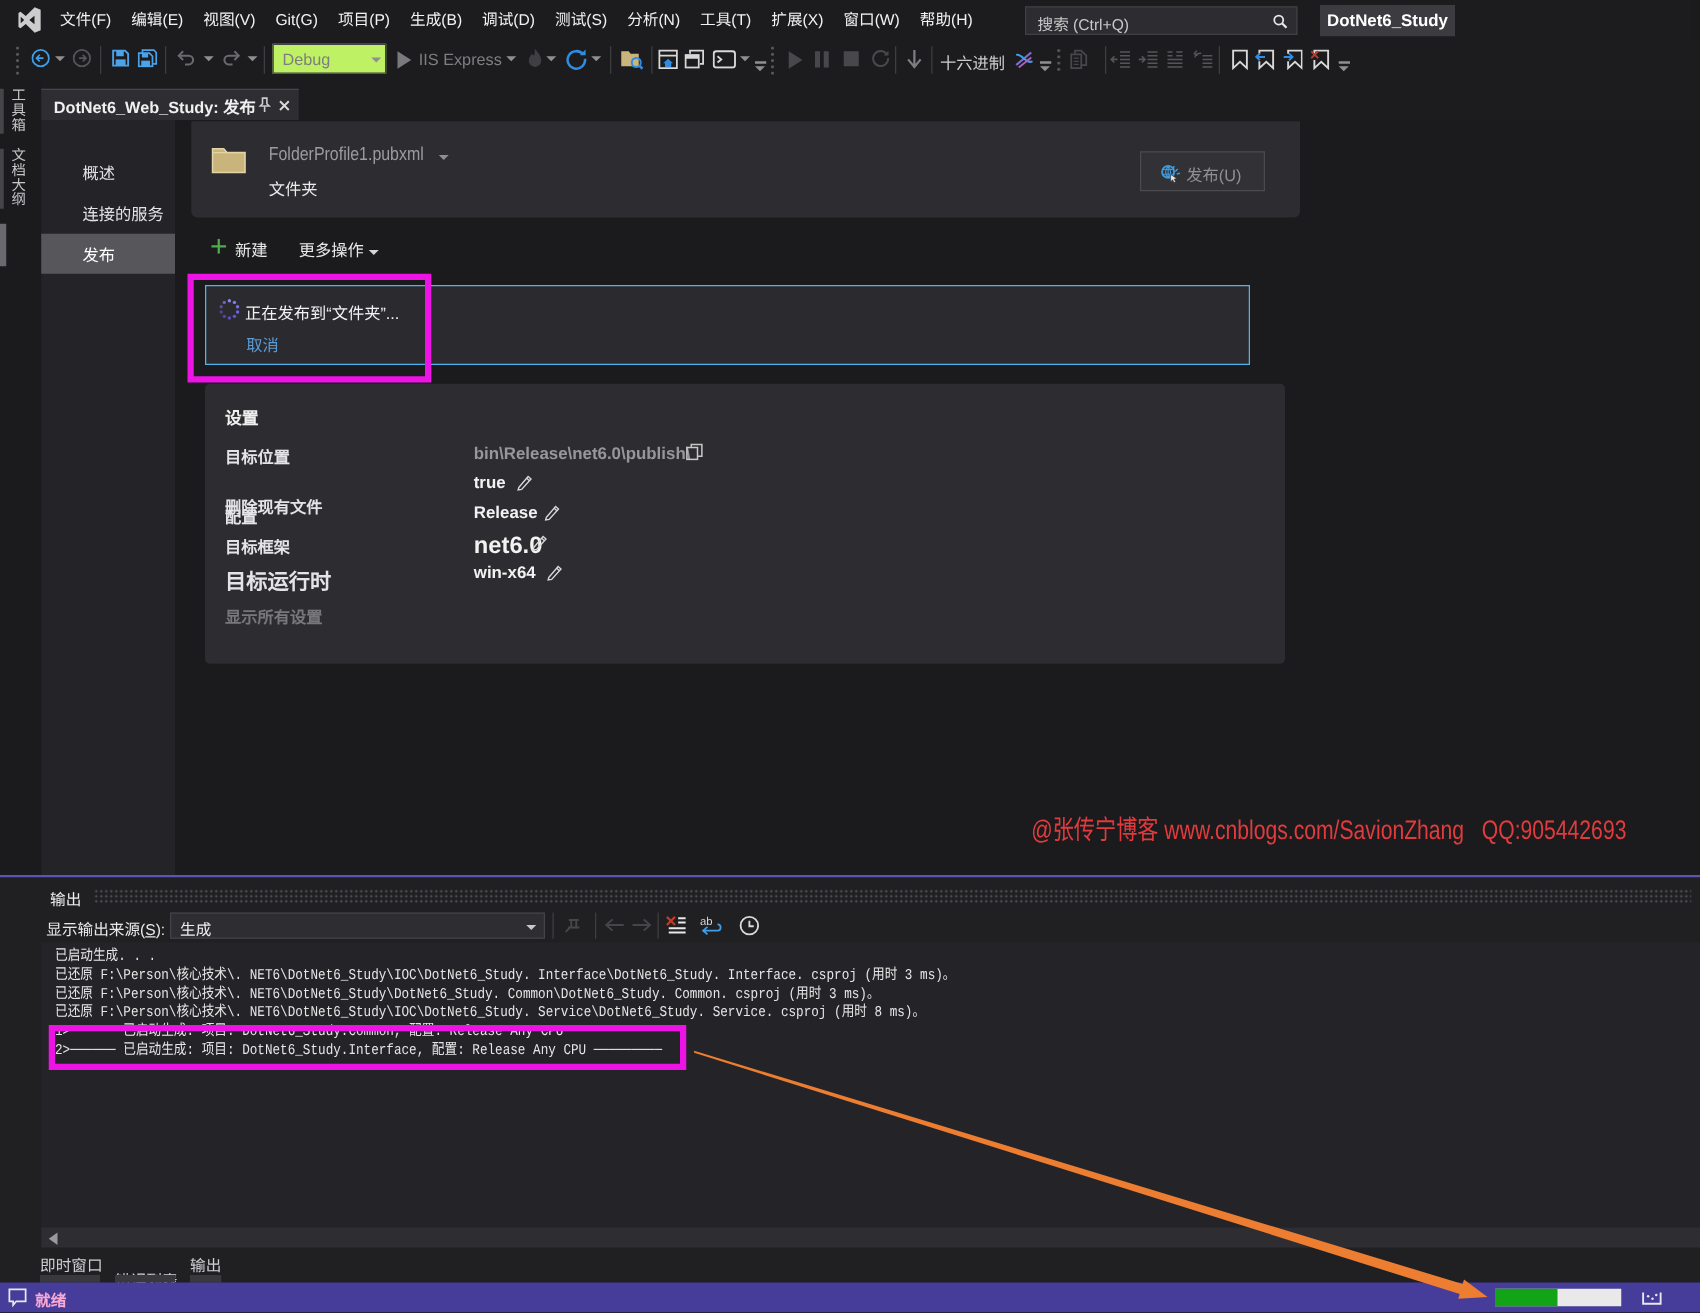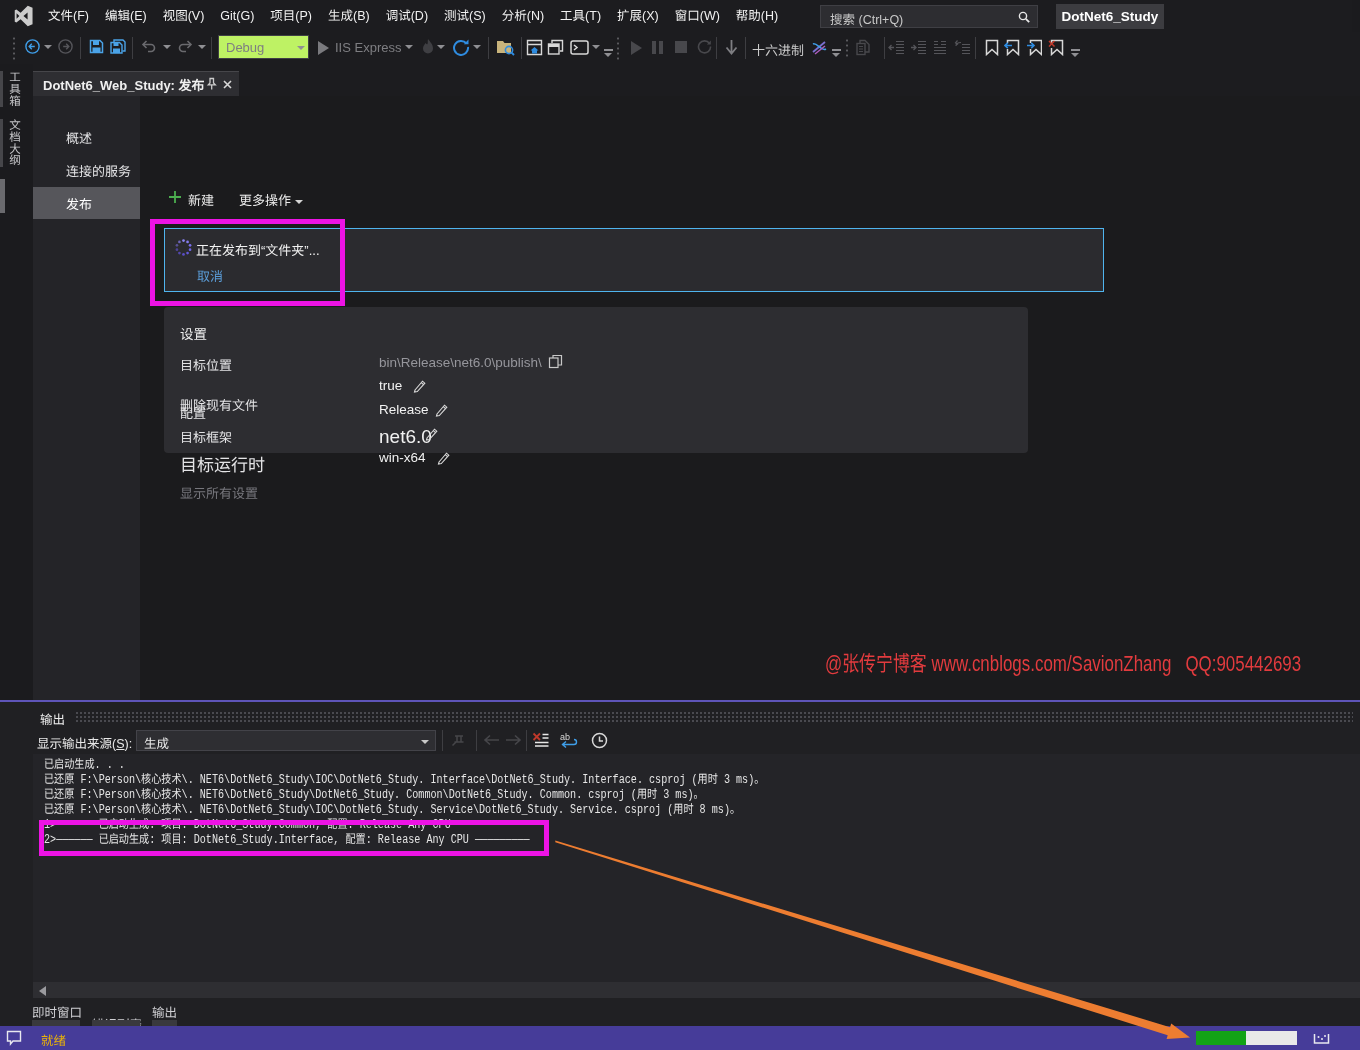--- a/index.html
+++ b/index.html
@@ -218,45 +218,64 @@
   </div>
 
   <div class="abs" style="left:33px;top:96px;width:1327px;height:604px;background:#1b1b1d;" id="doc">
 
     <div class="abs" style="left:0;top:0;width:107px;height:604px;background:#242428;"></div>
     <div class="abs" style="left:33px;top:32px;color:#e2e2e4;font-size:13px;">概述</div>
     <div class="abs" style="left:33px;top:65px;color:#e2e2e4;font-size:13px;">连接的服务</div>
     <div class="abs" style="left:0;top:91px;width:107px;height:32px;background:#56565b;"></div>
     <div class="abs" style="left:33px;top:98px;color:#ffffff;font-size:13px;">发布</div>
 
+    <div class="abs" style="left:120px;top:1px;width:887px;height:77px;background:#2d2d31;border-radius:0 0 5px 5px;">
+      <svg class="abs" style="left:16px;top:18px;" width="28" height="25" viewBox="0 0 28 25">
+        <path d="M1 4 h9 l2.5 3 H27 v16 H1 z" fill="#c9b47c" stroke="#e3d4a4" stroke-width="1.3"></path>
+        <path d="M1 7 h26" stroke="#e3d4a4" stroke-width="1"></path>
+      </svg>
+      <span class="abs" style="left:62px;top:18px;color:#9b9ba1;font-size:15px;transform:scaleX(0.85);transform-origin:0 0;display:inline-block;">FolderProfile1.pubxml</span>
+      <span class="caret abs" style="left:198px;top:27px;"></span>
+      <span class="abs" style="left:62px;top:44px;color:#ebebeb;font-size:13px;">文件夹</span>
+
+      <div class="abs" style="left:759px;top:24px;width:100px;height:32px;border:1px solid #4a4a4f;background:#313136;">
+        <svg class="abs" style="left:15px;top:9px;" width="17" height="17" viewBox="0 0 17 17">
+          <circle cx="6.5" cy="6.5" r="4.8" fill="none" stroke="#3f9bdc" stroke-width="1.5"></circle>
+          <path d="M2 4.6 h9 M2 8.4 h9 M6.5 1.7 v9.6 M6.5 1.7 c2.6 2.4 2.6 7.2 0 9.6 M6.5 1.7 c-2.6 2.4 -2.6 7.2 0 9.6" stroke="#3f9bdc" stroke-width=".9" fill="none"></path>
+          <path d="M12.2 6.2 l2 -2 M13.4 8.2 l2.6 -0.6 M10.6 4.4 l0.6 -2.6" stroke="#3f9bdc" stroke-width="1.1"></path>
+          <path d="M8.5 8.5 l0 6 1.6-1.7 1.1 2.3 1.3-0.7 -1.1-2.2 2.3-0.3z" fill="#e8e8e8" stroke="#2d2d31" stroke-width=".5"></path>
+        </svg>
+        <span class="abs" style="left:36px;top:8px;color:#8f8f95;font-size:13px;">发布(U)</span>
+      </div>
+    </div>
 
     <svg class="abs" style="left:136px;top:95px;" width="12" height="12" viewBox="0 0 12 12">
         <path d="M6 0 V12 M0 6 H12" stroke="#4cae4f" stroke-width="1.8"></path>
       </svg>
     <div class="abs" style="left:155px;top:94px;color:#eaeaea;font-size:13px;">新建</div>
     <div class="abs" style="left:206px;top:94px;color:#eaeaea;font-size:13px;">更多操作 <span class="caret" style="border-top-color:#d5d5d5;"></span></div>
 
-    <div class="abs" style="left:131px;top:132px;width:940px;height:64px;background:#2b2b2f;border:1px solid #4fb4ee;">
+    <div class="abs" style="left:131px;top:132px;width:836px;height:64px;background:#2b2b2f;border:1px solid #4fb4ee;">
       <svg class="abs" style="left:10px;top:10px;" width="17" height="17" viewBox="0 0 17 17">
           <circle cx="8.50" cy="1.60" r="1.35" fill="#8c84f2"></circle>
           <circle cx="12.56" cy="2.92" r="1.35" fill="#847bf0"></circle>
           <circle cx="15.06" cy="6.37" r="1.35" fill="#7a70ec"></circle>
           <circle cx="15.06" cy="10.63" r="1.35" fill="#6f64e6"></circle>
           <circle cx="12.56" cy="14.08" r="1.35" fill="#6257d8"></circle>
           <circle cx="8.50" cy="15.40" r="1.35" fill="#5a4fc4"></circle>
           <circle cx="4.44" cy="14.08" r="1.35" fill="#5247ad"></circle>
           <circle cx="1.94" cy="10.63" r="1.35" fill="#4e4398"></circle>
           <circle cx="1.94" cy="6.37" r="1.35" fill="#575093"></circle>
           <circle cx="4.44" cy="2.92" r="1.35" fill="#6c64b8"></circle>
         </svg>
       <span class="abs" style="left:31px;top:11px;color:#f2f2f2;font-size:13px;">正在发布到“文件夹”...</span>
       <span class="abs" style="left:32px;top:37px;color:#5a9bd5;font-size:13px;">取消</span>
     </div>
 
-    <div class="abs" style="left:131px;top:211px;width:864px;height:146px;background:#2d2d31;border-radius:4px;">
+    <div class="abs" style="left:131px;top:211px;width:864px;height:224px;background:#2d2d31;border-radius:4px;font-weight:bold;">
       <span class="abs" style="left:16px;top:16px;color:#f0f0f0;font-size:13.5px;">设置</span>
       <span class="abs" style="left:16px;top:48px;color:#e4e4e6;font-size:13px;">目标位置</span>
       <span class="abs" style="left:215px;top:48px;color:#96969c;font-size:13.5px;">bin\Release\net6.0\publish\</span>
       <svg class="abs" style="left:384px;top:47px;" width="15" height="15" viewBox="0 0 15 15">
         <rect x="1.5" y="4" width="8.5" height="9.5" fill="none" stroke="#c8c8c8" stroke-width="1.2"></rect>
         <path d="M5 4 V1.5 H13.5 V11 H10" fill="none" stroke="#c8c8c8" stroke-width="1.2"></path>
       </svg>
       <span class="abs" style="left:16px;top:88px;color:#e4e4e6;font-size:13px;">删除现有文件</span>
       <span class="abs" style="left:215px;top:71px;color:#f2f2f2;font-size:13.5px;">true</span>
       <svg class="abs" style="left:248px;top:71px;" width="15" height="15" viewBox="0 0 15 15">
@@ -352,21 +371,21 @@
     <span class="abs" style="left:152px;top:300px;color:#cfcfd3;font-size:12.5px;">输出</span>
     <div class="abs" style="left:32px;top:318px;width:48px;height:6px;background:#39393d;"></div>
     <div class="abs" style="left:92px;top:318px;width:48px;height:6px;background:#39393d;"></div>
     <div class="abs" style="left:152px;top:318px;width:25px;height:6px;background:#39393d;"></div>
   </div>
 
   <div class="abs" style="left:0;top:1026px;width:1360px;height:24px;background:#463c99;">
     <svg class="abs" style="left:6px;top:4px;" width="16" height="16" viewBox="0 0 16 16">
       <path d="M1.5 1.5 h13 v9.5 h-7.5 l-2.5 3 v-3 h-3z" fill="none" stroke="#e8e8ef" stroke-width="1.4"></path>
     </svg>
-    <span class="abs" style="left:41px;top:4px;color:#eab308;font-size:12.5px;">就绪</span>
+    <span class="abs" style="left:28px;top:4px;color:#f9a8d4;font-size:12.5px;font-weight:bold;">就绪</span>
     <div class="abs" style="left:1196px;top:5px;width:101px;height:14px;background:#e9e9e9;">
       <div class="abs" style="left:0;top:0;width:50px;height:14px;background:#13a316;"></div>
     </div>
     <svg class="abs" style="left:1313px;top:4px;" width="17" height="15" viewBox="0 0 17 15">
       <path d="M1.5 4 v9 h14 v-9" fill="none" stroke="#e8e8ef" stroke-width="1.5"></path>
       <circle cx="5.5" cy="7" r="1" fill="#e8e8ef"></circle>
         <circle cx="9" cy="9" r="1" fill="#e8e8ef"></circle>
         <circle cx="12" cy="6" r="1" fill="#e8e8ef"></circle>
     </svg>
   </div>

